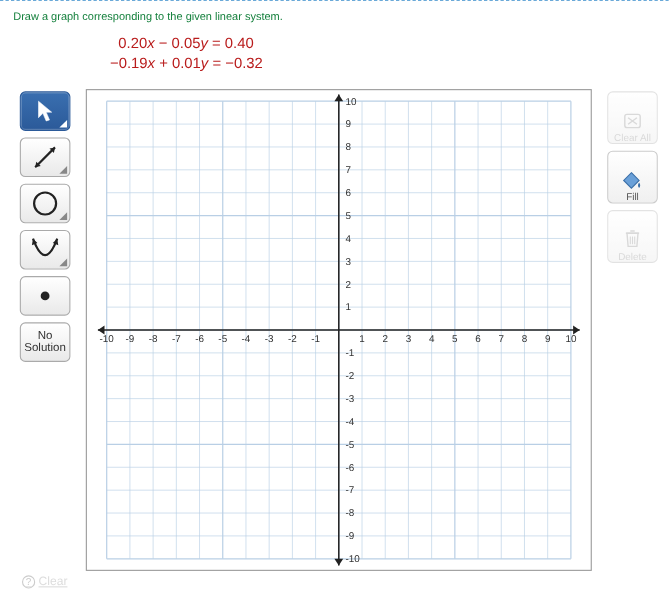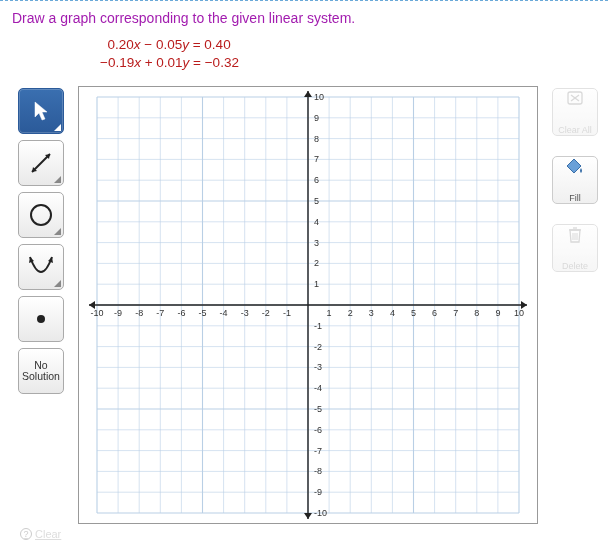--- a/index.html
+++ b/index.html
@@ -12,22 +12,22 @@
     position: relative;
     overflow: hidden;
   }
   .top-border {
     width: 100%;
     height: 2px;
     border-top: 1px dashed #6aa9d8;
   }
   .instruction {
     padding: 8px 12px 4px 12px;
-    font-size: 14px;
-    color: #a21caf;
+    font-size: 10px;
+    color: #15803d;
   }
   .equations {
     text-align: left;
     padding: 6px 0 10px 100px;
     font-family: Verdana, Arial, sans-serif;
     font-size: 13.5px;
     line-height: 1.35;
     color: #b91c1c;
   }
   .eq-row { white-space: pre; }
@@ -39,21 +39,21 @@
   }
   
   .left-tools {
     position: absolute;
     left: 18px;
     top: 6px;
     width: 50px;
   }
   .tool-btn {
     width: 46px;
-    height: 46px;
+    height: 36px;
     margin-bottom: 6px;
     border: 1px solid #aaa;
     border-radius: 5px;
     background: linear-gradient(#fff, #e9e9e9);
     display: flex;
     align-items: center;
     justify-content: center;
     cursor: pointer;
     position: relative;
   }
@@ -81,28 +81,28 @@
   
   .right-tools {
     position: absolute;
     right: 10px;
     top: 6px;
     width: 46px;
   }
   .rtool {
     width: 46px;
     height: 48px;
-    margin-bottom: 20px;
+    margin-bottom: 6px;
     border: 1px solid #ccc;
     border-radius: 5px;
     background: linear-gradient(#fff, #f0f0f0);
     display: flex;
     flex-direction: column;
     align-items: center;
-    justify-content: space-between;
+    justify-content: flex-end;
     cursor: pointer;
     font-size: 9px;
     color: #888;
   }
   .rtool .ricon { margin-bottom: 1px; }
   .rtool.faded { opacity: 0.55; }
   .rtool .lbl { color:#555; }
   
   .graph-wrap {
     position: absolute;

